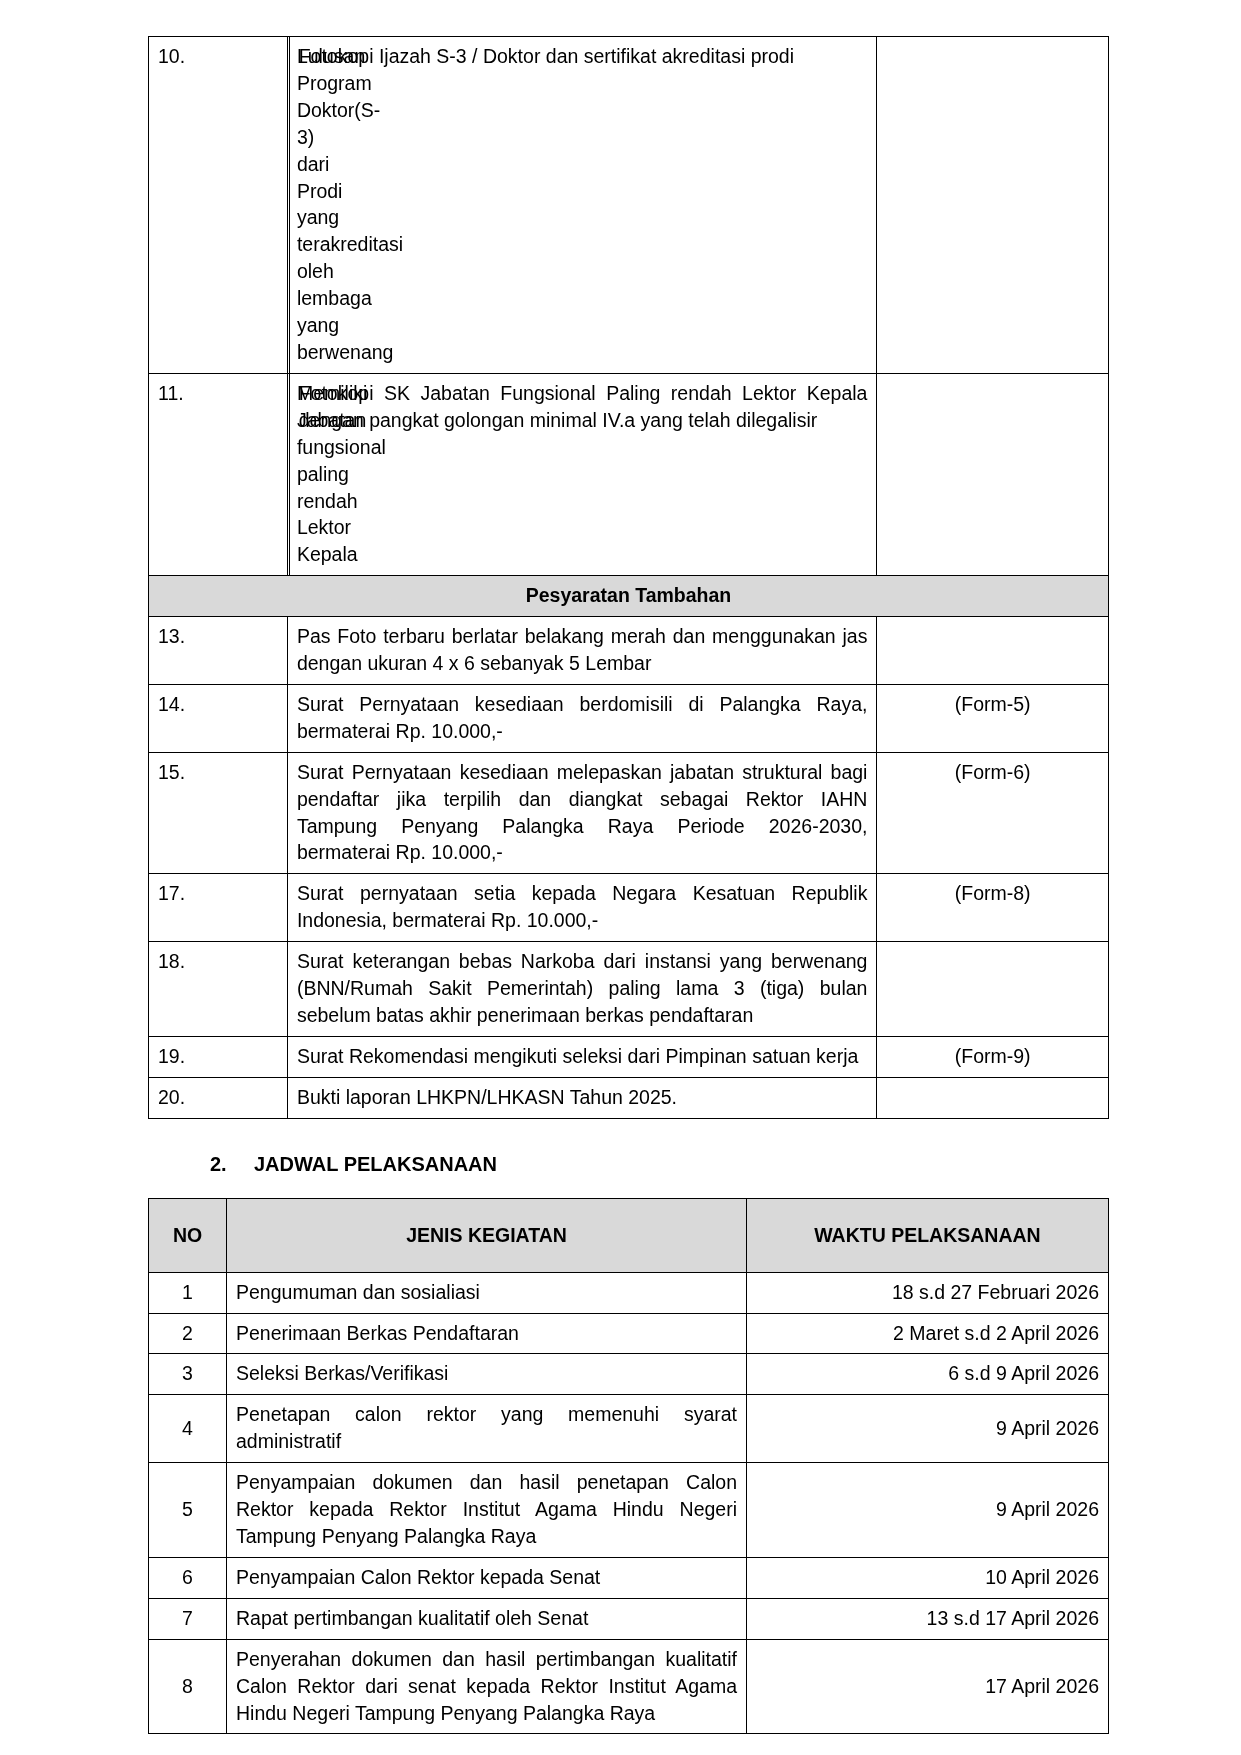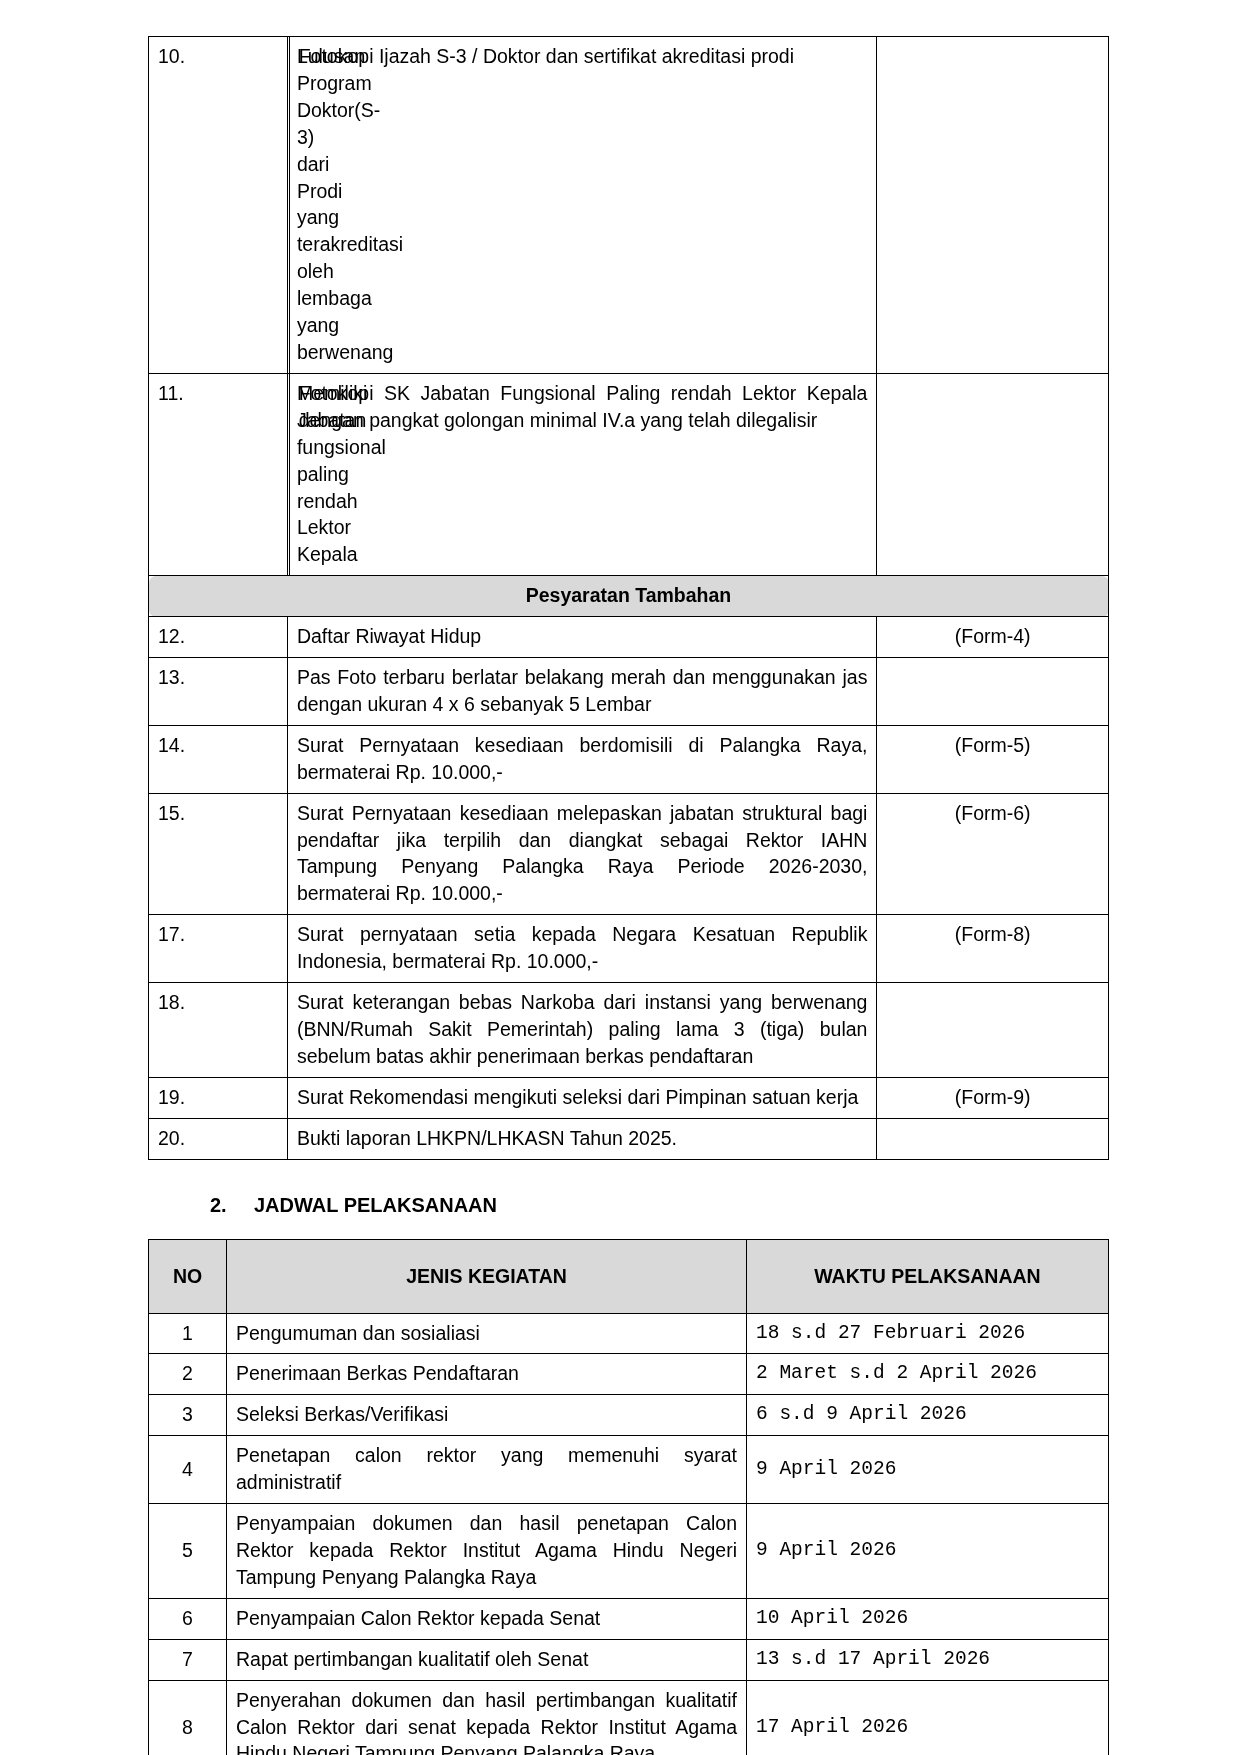--- a/index.html
+++ b/index.html
@@ -49,21 +49,20 @@
     hyphens: none;
   }
   .req-table td.form {
     text-align: center;
   }
   .section-head td {
     background: #d9d9d9;
     text-align: center;
     font-weight: bold;
     padding: 6px 0 7px 0;
-    border-radius: 7px;
   }
   .nojust { text-align: center; }
 
   
   .schedule-heading {
     margin: 34px 0 22px 0;
     padding-left: 62px;
     font-size: 20px;
     font-weight: bold;
     display: flex;
@@ -97,23 +96,22 @@
   }
   .sched-table td.act {
     text-align: justify;
     text-justify: inter-word;
     vertical-align: top;
   }
   .sched-table td.act.single {
     text-align: left;
   }
   .sched-table td.time {
-    text-align: left;
+    text-align: right;
     vertical-align: middle;
-    font-family: Liberation Mono, monospace;
   }
 </style>
 </head>
 <body>
 
 <div class="page">
 
   <table class="req-table">
     <colgroup>
       <col class="c1">
@@ -132,25 +130,20 @@
         <td class="no">11.</td>
         <td class="desc nojust">Memiliki Jabatan fungsional paling rendah  Lektor Kepala</td>
         <td class="desc">Fotokopi SK Jabatan Fungsional Paling rendah Lektor Kepala dengan pangkat golongan minimal IV.a yang telah dilegalisir</td>
         <td class="form"></td>
       </tr>
       <tr class="section-head">
         <td colspan="4">Pesyaratan Tambahan</td>
       </tr>
 
       <tr>
-        <td class="no">12.</td>
-        <td class="desc nojust" colspan="2">Daftar Riwayat Hidup</td>
-        <td class="form">(Form-4)</td>
-      </tr>
-      <tr>
         <td class="no">13.</td>
         <td class="desc" colspan="2">Pas Foto terbaru berlatar belakang merah dan menggunakan jas dengan ukuran 4 x 6 sebanyak 5 Lembar</td>
         <td class="form"></td>
       </tr>
       <tr>
         <td class="no">14.</td>
         <td class="desc" colspan="2">Surat Pernyataan kesediaan berdomisili di Palangka Raya, bermaterai Rp. 10.000,-</td>
         <td class="form">(Form-5)</td>
       </tr>
       <tr>

